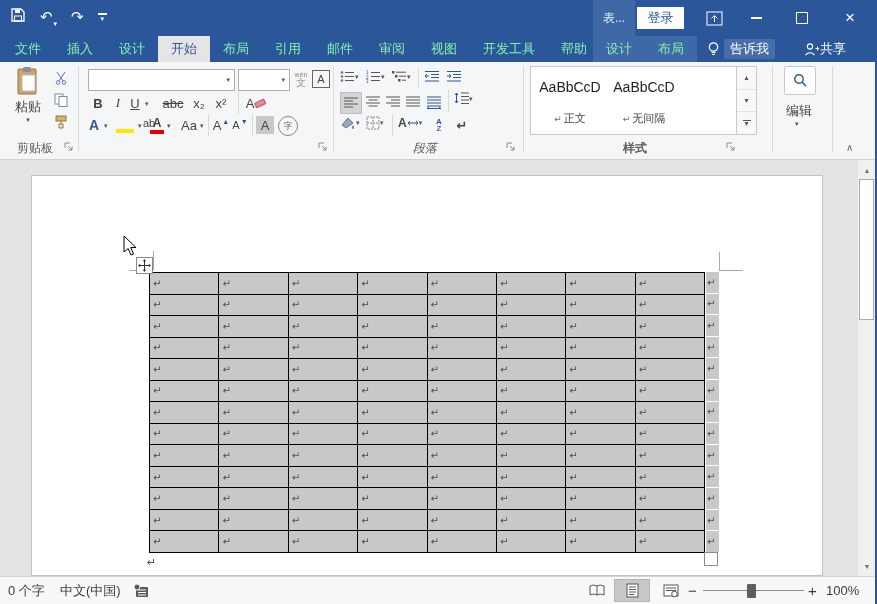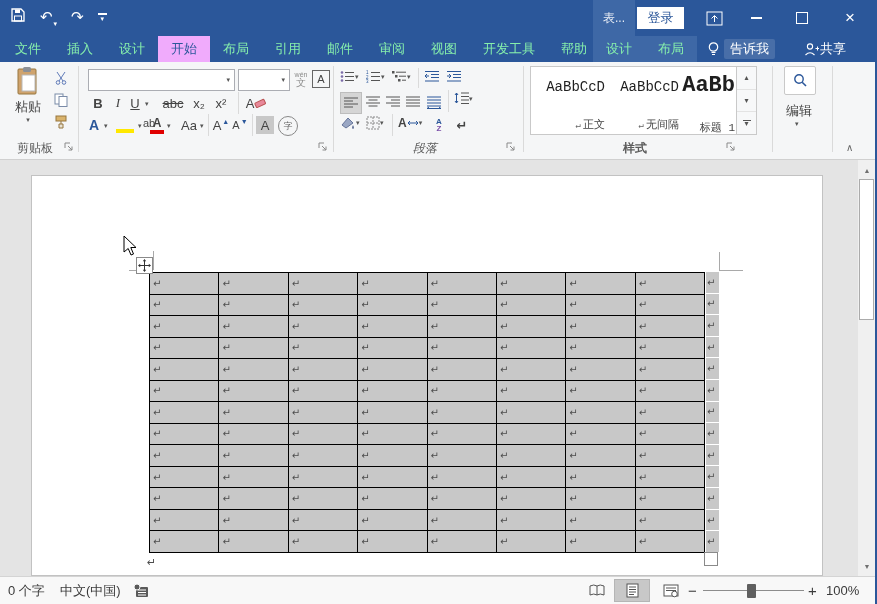--- a/index.html
+++ b/index.html
@@ -18,43 +18,43 @@
   .signin{position:absolute;left:637px;top:7px;width:47px;height:22px;background:#fff;color:#2b579a;font-size:13px;text-align:center;line-height:22px;cursor:default;}
   .winbtn{position:absolute;top:0;height:36px;display:flex;align-items:center;justify-content:center;color:#fff;}
   .minbar{width:11px;height:2px;background:#fff;}
   .maxbox{width:10px;height:10px;border:1px solid #fff;}
   .closex{font-size:17px;line-height:36px;}
   
   .tabrow{position:absolute;left:0;top:36px;width:877px;height:26px;background:#2b579a;}
   .ctx-tabpanel{position:absolute;left:593px;top:0;width:104px;height:26px;background:#3e68a6;display:flex;}
   .tabs{position:absolute;left:2px;top:0;display:flex;}
   .tab{padding:0 13px;height:26px;line-height:26px;color:#86efac;font-size:13px;white-space:nowrap;}
-  .tab.selected{background:#f0abfc;color:#2b579a;}
+  .tab.selected{background:#e5e5e5;color:#2b579a;}
   .ctx-tabpanel .tab{flex:1;text-align:center;padding:0;}
   .tellme{position:absolute;left:724px;top:3px;height:20px;padding:0 6px;background:rgba(255,255,255,.14);border-radius:2px;color:#fff;font-size:13px;line-height:20px;}
   .share{position:absolute;left:820px;top:0;height:26px;line-height:26px;color:#fff;font-size:13px;}
   
   .ribbon{position:absolute;left:0;top:62px;width:877px;height:97px;background:#f5f6f7;border-bottom:1px solid #d0d0d0;}
   .vdiv{position:absolute;top:4px;height:86px;width:1px;background:#dadada;}
   .grplabel{position:absolute;top:78px;height:15px;font-size:12px;color:#5d5d5d;text-align:center;}
   .launcher{position:absolute;top:80px;width:10px;height:10px;}
   .rbtn{position:absolute;display:flex;align-items:center;justify-content:center;color:#444;}
   .car{font-size:7px;color:#555;}
   .combo{position:absolute;top:7px;height:20px;background:#fff;border:1px solid #abadb3;display:flex;align-items:center;}
   .combo .car{margin-left:auto;margin-right:4px;}
   .letter{font-size:13px;color:#444;}
   .u{ text-decoration:underline;}
   .strike{text-decoration:line-through;}
   .pastebtn{position:absolute;left:8px;top:4px;width:40px;height:72px;display:flex;flex-direction:column;align-items:center;}
   .pastebtn .lbl{font-size:13px;color:#444;margin-top:2px;}
   .gallery{position:absolute;left:530px;top:4px;width:207px;height:69px;background:#fff;border:1px solid #c9c9c9;box-sizing:border-box;}
-  .stylecard{position:absolute;top:4px;height:58px;text-align:right;font-family:Liberation Mono, monospace;}
+  .stylecard{position:absolute;top:4px;height:58px;text-align:center;}
   .stylecard .prev{font-size:14px;color:#1f1f1f;white-space:nowrap;overflow:hidden;margin-top:8px;}
   .stylecard.h1 .prev{font-size:22px;font-weight:600;margin-top:2px;}
-  .stylecard .nm{font-size:11px;color:#444;margin-top:22px;white-space:nowrap;}
+  .stylecard .nm{font-size:11px;color:#444;margin-top:16px;white-space:nowrap;}
   .stylecard .mk{font-size:9px;color:#666;margin-right:2px;}
   .galarrows{position:absolute;left:737px;top:4px;width:20px;height:69px;border:1px solid #c9c9c9;border-left:none;box-sizing:border-box;display:flex;flex-direction:column;background:#f7f8f9;}
   .galarrows div{flex:1;display:flex;align-items:center;justify-content:center;font-size:8px;color:#555;border-bottom:1px solid #e3e3e3;}
   .galarrows div:last-child{border-bottom:none;}
   .morebar{display:flex;flex-direction:column;align-items:center;line-height:5px;}
   .morebar b{display:block;width:8px;height:1px;background:#555;}
   .searchbtn{position:absolute;left:784px;top:4px;width:30px;height:27px;background:#fff;border:1px solid #c9c9c9;border-radius:2px;display:flex;align-items:center;justify-content:center;}
   .editlbl{position:absolute;left:780px;top:40px;width:38px;text-align:center;font-size:13px;color:#444;}
   .editcar{position:absolute;left:795px;top:58px;}
   .collapse{position:absolute;left:846px;top:80px;font-size:10px;color:#666;}
@@ -394,24 +394,20 @@
 
     <div class="gallery">
       <div class="stylecard" style="left:4px;width:70px;">
         <div class="prev">AaBbCcD</div>
         <div class="nm"><span class="mk">↵</span><span>正文</span></div>
       </div>
       <div class="stylecard" style="left:78px;width:70px;">
         <div class="prev">AaBbCcD</div>
         <div class="nm"><span class="mk">↵</span><span>无间隔</span></div>
       </div>
-      <div class="stylecard h1" style="left:150px;width:54px;">
-        <div class="prev">AaBb</div>
-        <div class="nm"><span>标题 1</span></div>
-      </div>
     </div>
     <div class="galarrows">
       <div>
           <span>▴</span>
         </div>
       <div>
           <span>▾</span>
         </div>
       <div>
           <span class="morebar">

